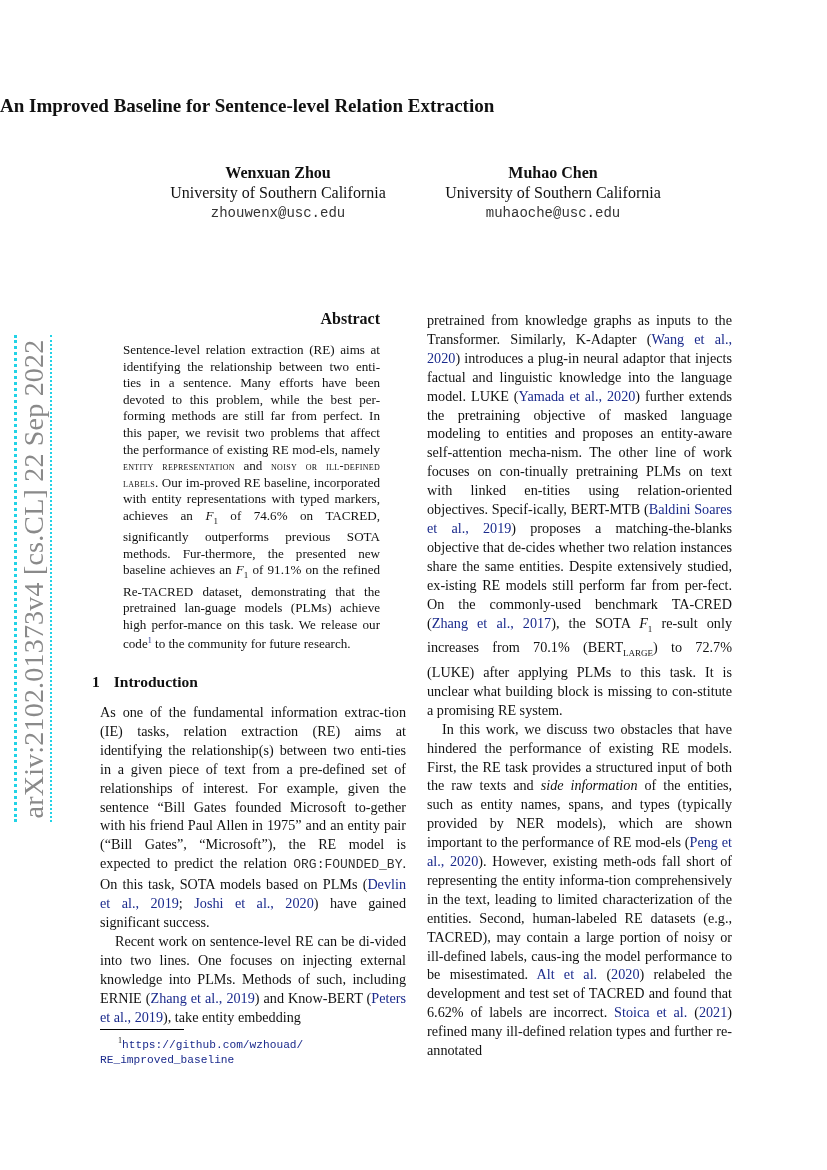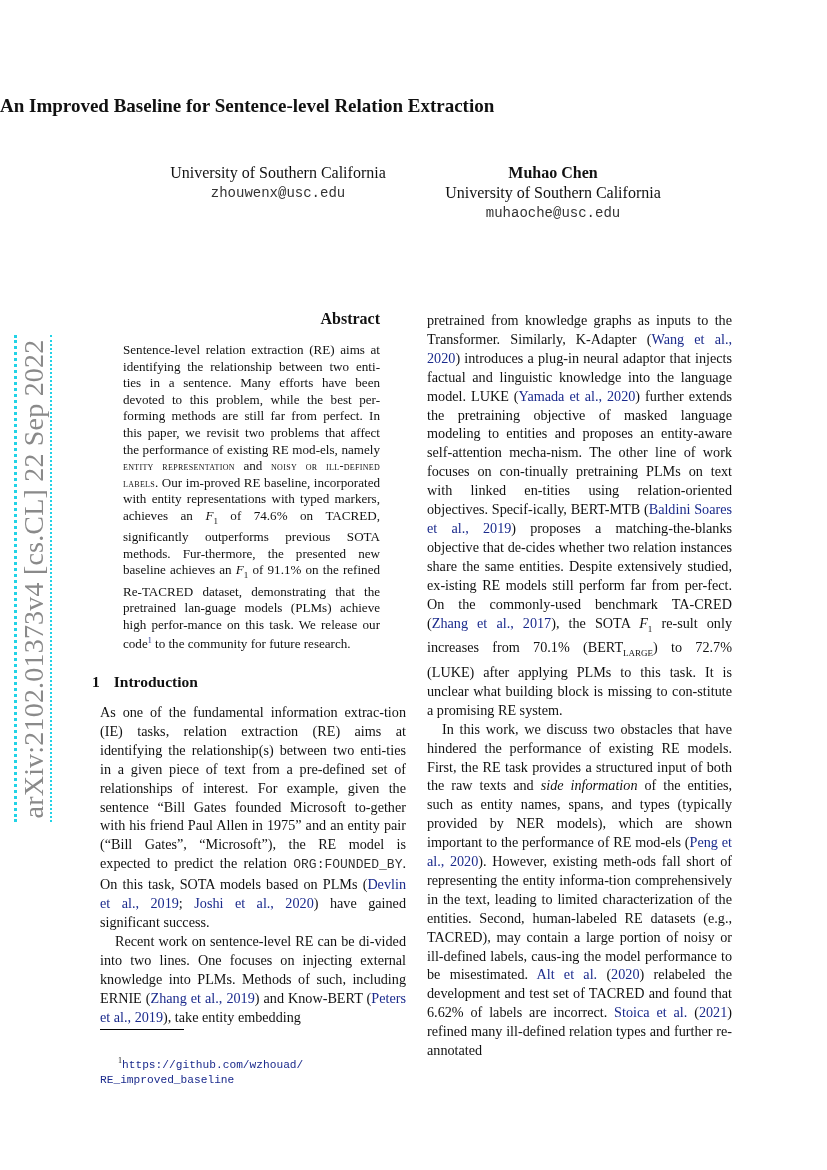--- a/index.html
+++ b/index.html
@@ -37,20 +37,21 @@
   .footnote sup { font-family: "Liberation Serif", serif; font-size: 8px; color: #111; }
   sup.fn { font-size: 8px; color: #1a2a8c; }
   sub { font-size: 9px; }
 </style>
 </head>
 <body>
 
 <div class="title">An Improved Baseline for Sentence-level Relation Extraction</div>
 
 <div class="author" style="left:148px;">
+  <div class="name">Wenxuan Zhou</div>
   <div class="aff">University of Southern California</div>
   <div class="email">zhouwenx@usc.edu</div>
 </div>
 <div class="author" style="left:423px;">
   <div class="name">Muhao Chen</div>
   <div class="aff">University of Southern California</div>
   <div class="email">muhaoche@usc.edu</div>
 </div>
 
 <div class="arxiv">
@@ -62,20 +63,20 @@
 
 <div class="sec"><span class="num">1</span><span>Introduction</span></div>
 
 <div class="col left-col">
   <p><span>As one of the fundamental information extrac-tion (IE) tasks, relation extraction (RE) aims at identifying the relationship(s) between two enti-ties in a given piece of text from a pre-defined set of relationships of interest.  For example, given the sentence “Bill Gates founded Microsoft to-gether with his friend Paul Allen in 1975” and an entity pair (“Bill Gates”, “Microsoft”), the RE model is expected to predict the relation </span><span class="mono">ORG:FOUNDED_BY</span><span>. On this task, SOTA models based on PLMs (</span><span class="cite">Devlin et al., 2019</span><span>; </span><span class="cite">Joshi et al., 2020</span><span>) have gained significant success.</span></p>
   <p class="indent"><span>Recent work on sentence-level RE can be di-vided into two lines.  One focuses on injecting external knowledge into PLMs. Methods of such, including ERNIE (</span><span class="cite">Zhang et al., 2019</span><span>) and Know-BERT (</span><span class="cite">Peters et al., 2019</span><span>), take entity embedding</span></p>
 </div>
 
 <div class="fnrule"></div>
 <div class="footnote">
-  <div style="padding-left:18px;margin-top:20px;"><sup>1</sup><span>https://github.com/wzhouad/</span></div>
+  <div style="padding-left:18px;"><sup>1</sup><span>https://github.com/wzhouad/</span></div>
   <div>RE_improved_baseline</div>
 </div>
 
 <div class="col right-col">
   <p><span>pretrained from knowledge graphs as inputs to the Transformer.  Similarly, K-Adapter (</span><span class="cite">Wang et al., 2020</span><span>) introduces a plug-in neural adaptor that injects factual and linguistic knowledge into the language model.   LUKE (</span><span class="cite">Yamada et al., 2020</span><span>) further extends the pretraining objective of masked language modeling to entities and proposes an entity-aware self-attention mecha-nism.  The other line of work focuses on con-tinually pretraining PLMs on text with linked en-tities using relation-oriented objectives.  Specif-ically, BERT-MTB (</span><span class="cite">Baldini Soares et al., 2019</span><span>) proposes a matching-the-blanks objective that de-cides whether two relation instances share the same entities.  Despite extensively studied, ex-isting RE models still perform far from per-fect.  On the commonly-used benchmark TA-CRED (</span><span class="cite">Zhang et al., 2017</span><span>), the SOTA </span><span class="math">F</span><sub>1</sub><span> re-sult only increases from 70.1% (BERT</span><sub>LARGE</sub><span>) to 72.7% (LUKE) after applying PLMs to this task. It is unclear what building block is missing to con-stitute a promising RE system.</span></p>
   <p class="indent"><span>In this work, we discuss two obstacles that have hindered the performance of existing RE models. First, the RE task provides a structured input of both the raw texts and </span><em>side information</em><span> of the entities, such as entity names, spans, and types (typically provided by NER models), which are shown important to the performance of RE mod-els (</span><span class="cite">Peng et al., 2020</span><span>).  However, existing meth-ods fall short of representing the entity informa-tion comprehensively in the text, leading to limited characterization of the entities.  Second, human-labeled RE datasets (e.g., TACRED), may contain a large portion of noisy or ill-defined labels, caus-ing the model performance to be misestimated. </span><span class="cite">Alt et al.</span><span> (</span><span class="cite">2020</span><span>) relabeled the development and test set of TACRED and found that 6.62% of labels are incorrect.  </span><span class="cite">Stoica et al.</span><span> (</span><span class="cite">2021</span><span>) refined many ill-defined relation types and further re-annotated</span></p>
 </div>
 
 </body></html>

